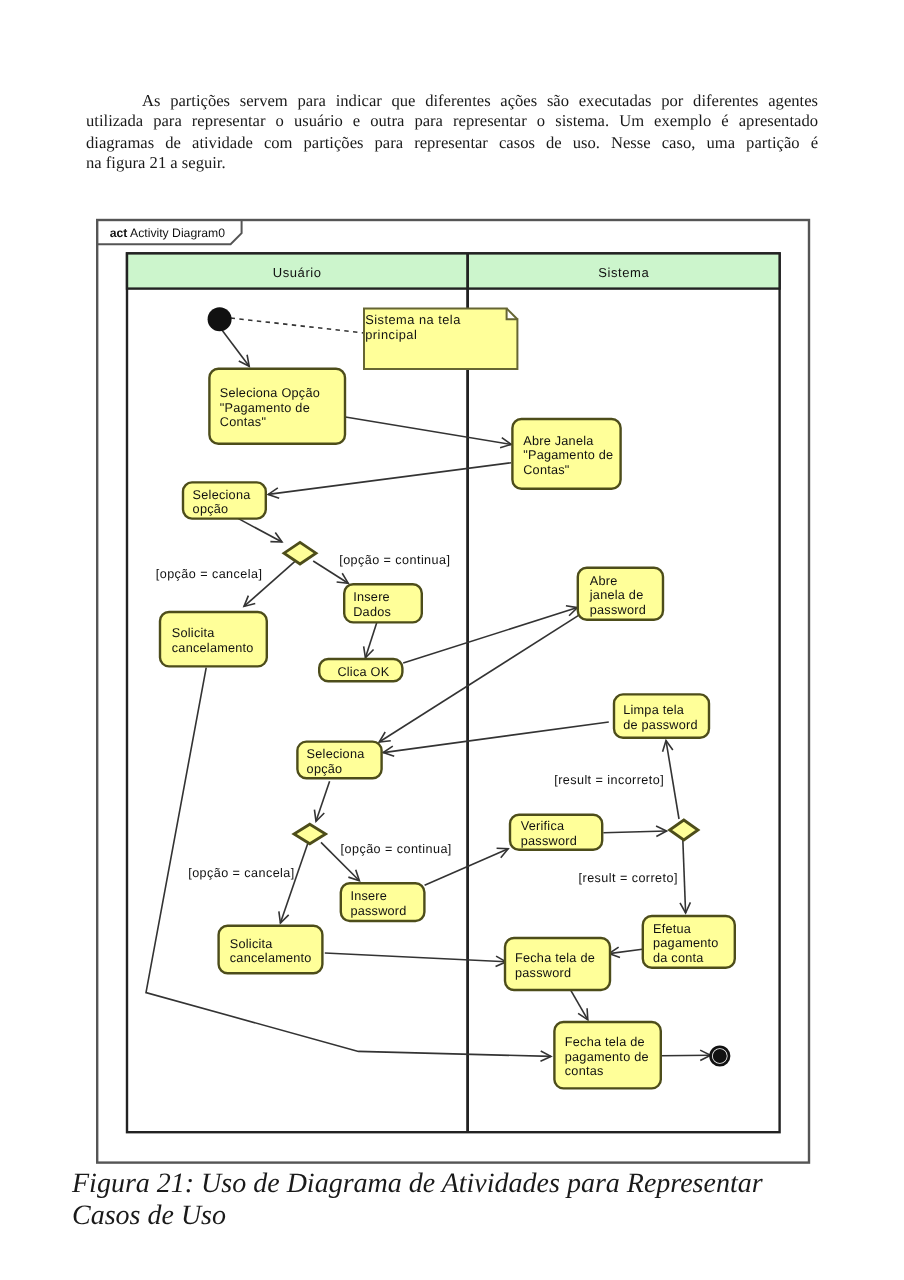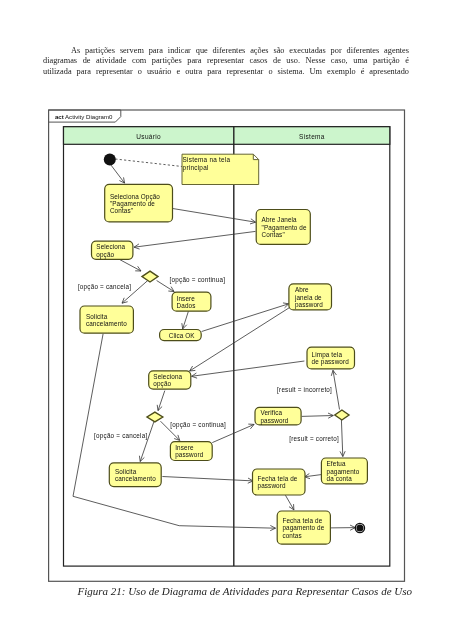--- a/index.html
+++ b/index.html
@@ -2,31 +2,32 @@
 <html><head>
 <meta charset="utf-8">
 <style>
   html,body{margin:0;padding:0;}
   body{width:452px;height:640px;background:#ffffff;font-family:"Liberation Serif",serif;overflow:hidden;}
   #page{position:relative;width:420px;height:640px;}
   #para{position:absolute;left:43px;top:46px;width:366px;font-size:8.3px;line-height:10.35px;text-align:justify;color:#1a1a1a;}
   #para .pline{text-align:justify;text-align-last:justify;white-space:nowrap;}
   #para .pline.first{text-indent:28px;}
   #para .pline.last{text-align-last:left;}
-  #caption{position:absolute;left:36px;top:585px;width:376px;text-align:right;font-style:italic;font-size:11px;color:#1a1a1a;}
+  #caption{position:absolute;left:36px;top:585px;width:376px;text-align:left;font-style:italic;font-size:14px;color:#1a1a1a;}
   svg{position:absolute;left:0;top:0;}
 </style>
 </head>
 <body>
 
 <div id="page">
   <div id="para">
     <div class="pline first">As partições servem para indicar que diferentes ações são executadas por diferentes agentes</div>
+    <div class="pline">utilizada para representar o usuário e outra para representar o sistema. Um exemplo é apresentado</div>
     <div class="pline">diagramas de atividade com partições para representar casos de uso. Nesse caso, uma partição é</div>
-    <div class="pline">utilizada para representar o usuário e outra para representar o sistema. Um exemplo é apresentado</div>
+    <div class="pline last">na figura 21 a seguir.</div>
   </div>
   <svg id="diagram" width="452" height="640" viewBox="0 0 452 640">
     <g id="frame-layer">
         <rect x="48.6" y="110" width="355.9" height="471.3" fill="none" stroke="#555555" stroke-width="1.2"></rect>
         <path d="M48.6 110 H120.80000000000001 V116.6 L115.30000000000001 122.1 H48.6" fill="none" stroke="#555555" stroke-width="1"></path>
         <text x="54.9" y="118.7" font-size="6.1" fill="#111" font-family="&quot;Liberation Sans&quot;, sans-serif"><tspan font-weight="bold">act</tspan><tspan> Activity Diagram0</tspan></text>
         <rect x="63.5" y="126.7" width="326.3" height="439.4" fill="none" stroke="#222222" stroke-width="1.2"></rect>
         <rect x="63.5" y="126.7" width="326.3" height="17.6" fill="#ccf5cc" stroke="#222222" stroke-width="1.2"></rect>
         <line x1="233.8" y1="126.7" x2="233.8" y2="566.1" stroke="#222222" stroke-width="1.4"></line>
         <text x="148.6" y="138.70000000000002" font-size="6.5" letter-spacing="0.3" text-anchor="middle" fill="#111" font-family="&quot;Liberation Sans&quot;, sans-serif">Usuário</text>

